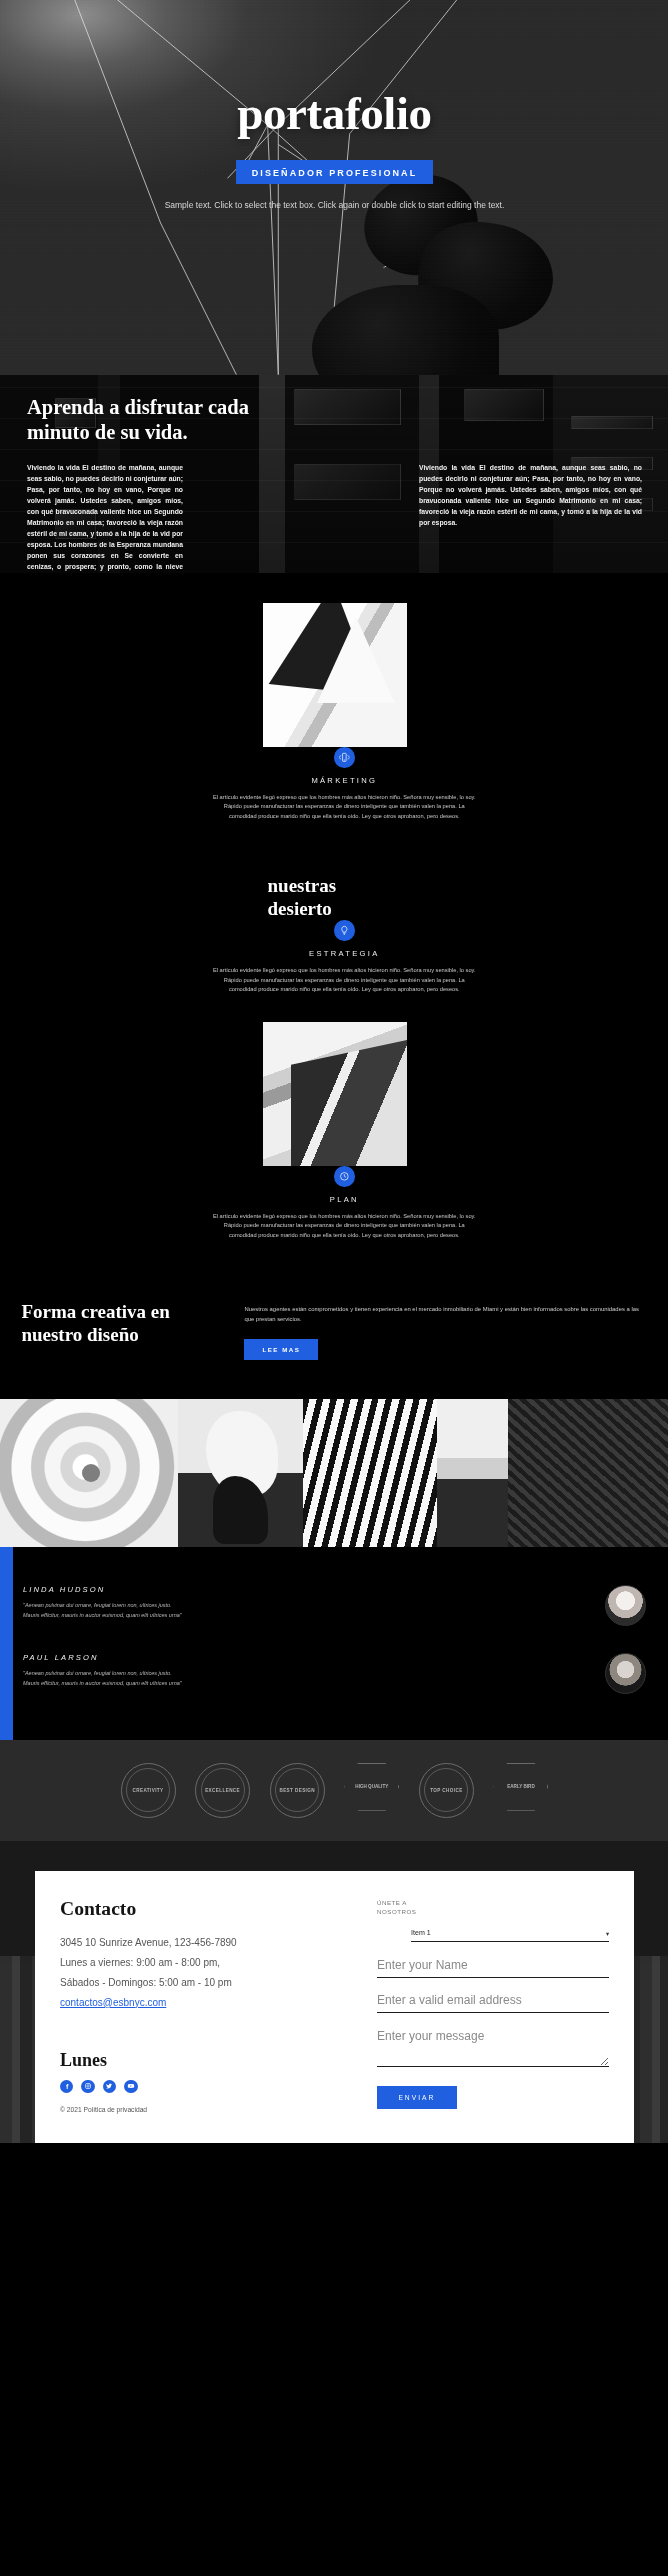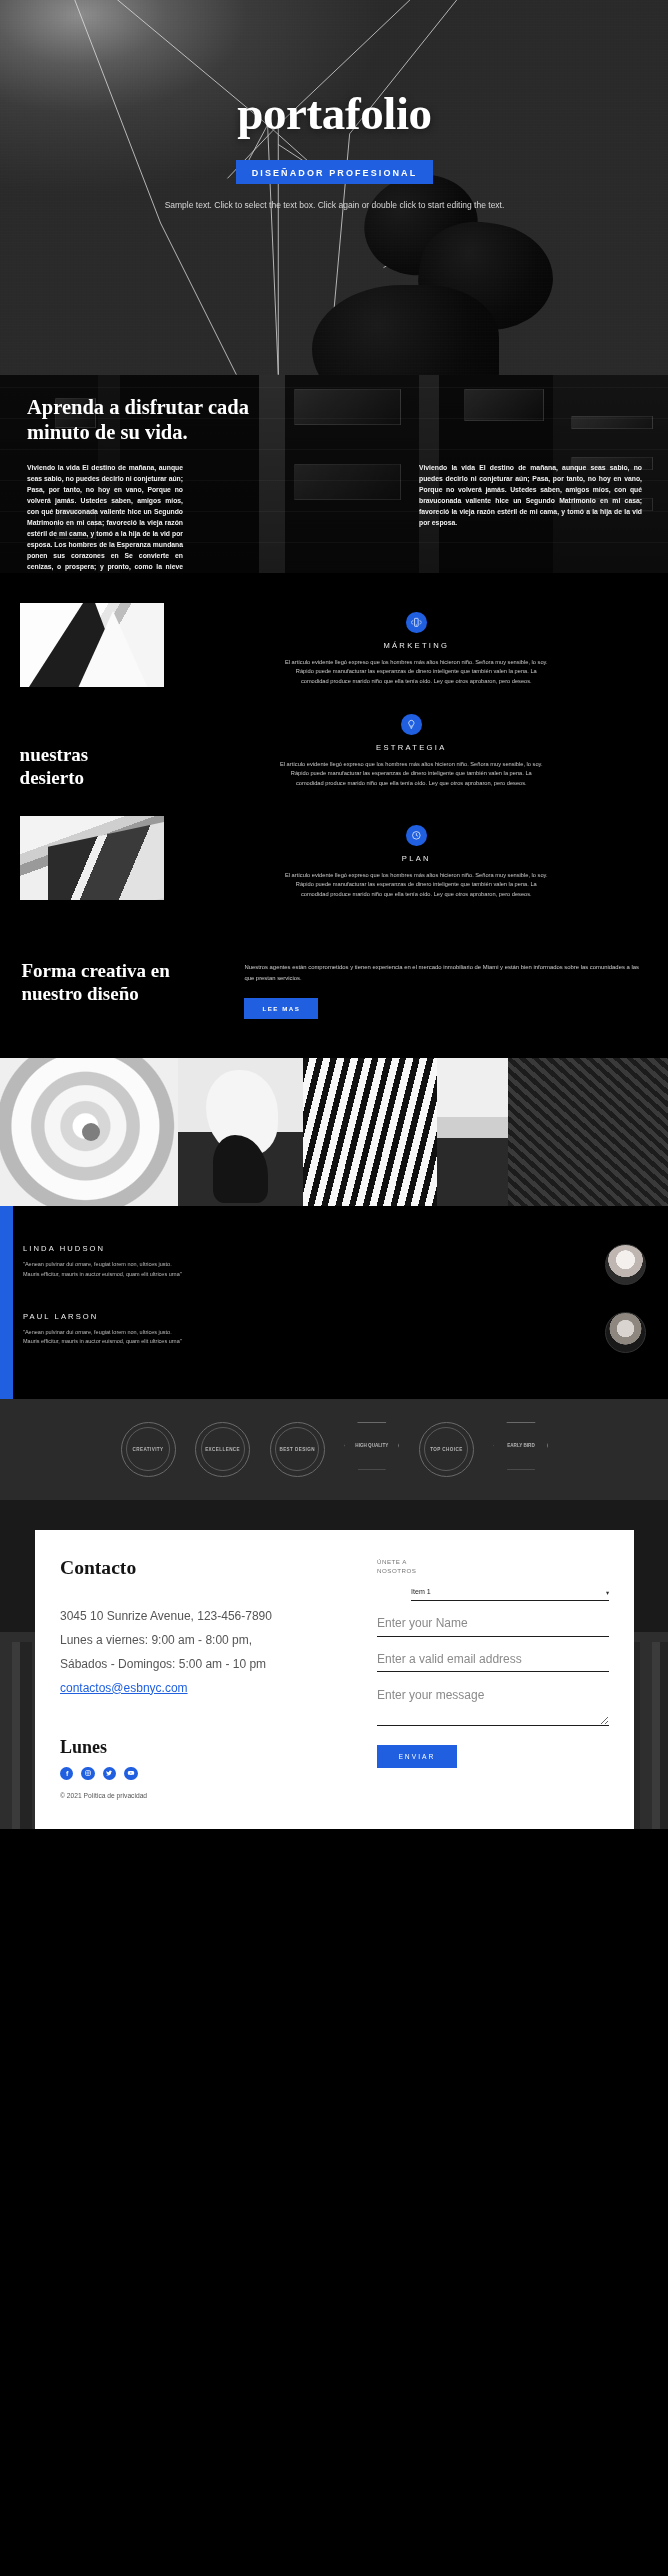--- a/index.html
+++ b/index.html
@@ -67,21 +67,21 @@
   .win { position:absolute; border:0.9px solid rgba(255,255,255,.12);
          background:linear-gradient(135deg,rgba(140,140,140,.30),rgba(30,30,30,.25)); }
   .about-inner { position:relative; z-index:4; padding:19.6px 27px 0; }
   .about-title { font-family:"Liberation Serif",serif; font-size:20.5px; line-height:1.25; font-weight:700; width:223px; }
   .about-cols { display:flex; gap:21.4px; margin-top:16px; }
   .about-col { width:156px; font-size:6.8px; line-height:1.62; font-weight:700; text-align:justify; color:#f2f2f2; }
   .about-col.right { width:223px; margin-left:auto; }
 
   
   .services { background:#000; padding:30px 0 9px; }
-  .svc-row { display:flex; align-items:flex-end; padding:0 19.6px 27px; }
+  .svc-row { display:flex; align-items:center; padding:0 19.6px 27px;flex-direction:column; }
   .svc-media { width:144px; flex:0 0 144px; height:84px; }
   .svc-text-block { flex:1; padding-left:19.6px; text-align:center; }
   .svc-icon {
     width:20.5px; height:20.5px; border-radius:50%; background:#1f5fe0;
     margin:0 auto 8px; display:flex; align-items:center; justify-content:center;
   }
   .svc-icon svg { display:block; }
   .svc-name { font-size:7.6px; letter-spacing:2.3px; color:#efefef; margin-bottom:8px; }
   .svc-desc { font-size:5.7px; line-height:1.72; color:#c9c9c9; max-width:268px; margin:0 auto; }
   .svc-heading {
@@ -125,21 +125,21 @@
   .g4::after{content:"";position:absolute;left:0;bottom:0;width:100%;height:46%;background:#2a2a2a;}
   .g5 { width:161px; background:repeating-linear-gradient(42deg,#1c1c1c 0 4.5px,#3a3a3a 4.5px 9px); }
 
   
   .testi { position:relative; background:#000; padding:27px 0 30px; }
   .testi-bar { position:absolute; left:0; top:0; width:12.5px; height:100%; background:#1f5fe0; }
   .testi-grid { display:flex; padding:0 23px; }
   .testi-left { width:169px; display:flex; align-items:center; }
   .testi-heading { font-family:"Liberation Serif",serif; font-size:18px; font-weight:700; }
   .testi-right { flex:1; }
-  .tcard { display:flex; align-items:flex-start; padding:10.7px 0 16px; }
+  .tcard { display:flex; align-items:flex-start; padding:10.7px 0 16px;font-style:italic; }
   .tcard-body { flex:1; padding-right:14.3px; }
   .tname { font-size:7.6px; letter-spacing:2.1px; color:#f0f0f0; margin-bottom:7.1px; }
   .tquote { font-size:5.5px; line-height:1.78; color:#bcbcbc; max-width:161px; }
   .tavatar { width:41px; height:41px; border-radius:50%; flex:0 0 41px; overflow:hidden;
              border:0.9px solid #333; position:relative; }
   .av-w { background:radial-gradient(circle at 50% 38%,#f4f0ee 0 30%,#bfb6b2 31% 55%,#2b2b2b 56% 100%); }
   .av-m { background:radial-gradient(circle at 50% 40%,#d9d4d0 0 28%,#8d8780 29% 52%,#191919 53% 100%); }
 
   
   .badges { background:#2b2b2b; padding:23px 0; display:flex; justify-content:center; gap:19.6px; }
@@ -159,21 +159,21 @@
   }
   .city { position:absolute; left:0; bottom:0; width:100%; height:187px;
     background:repeating-linear-gradient(90deg,#2f2f2f 0 12.5px,#3c3c3c 12.5px 19.6px,#242424 19.6px 32px),
                linear-gradient(180deg,rgba(0,0,0,.5),rgba(0,0,0,.1)); opacity:.95; }
   .contact-card {
     position:relative; z-index:3; width:599px; margin:0 auto; background:#fff; color:#1f1f1f;
     display:flex; padding:27px 25px 30px;
   }
   .cc-left { width:294px; }
   .cc-title { font-family:"Liberation Serif",serif; font-size:19.6px; font-weight:700; color:#141414; }
-  .cc-lines { margin-top:25px; font-size:12px; line-height:2.0; color:#555; }
+  .cc-lines { margin-top:13px; font-size:10px; line-height:2.0; color:#555; }
   .cc-mail { color:#1f5fe0; }
   .cc-follow { font-family:"Liberation Serif",serif; font-size:18px; font-weight:700; margin-top:37px; color:#141414; }
   .socials { display:flex; gap:8px; margin-top:9px; }
   .soc { width:13.4px; height:13.4px; border-radius:50%; background:#1f5fe0; display:flex; align-items:center; justify-content:center; }
   .soc svg { display:block; }
   .copy { margin-top:12.5px; font-size:6.7px; color:#555; }
   .cc-right { flex:1; padding-left:23px; }
   .join { font-size:6.2px; letter-spacing:0.5px; color:#777; line-height:1.5; width:30px; }
   .fld { margin-top:12.5px; }
   .fld-line { border:none; border-bottom:0.9px solid #1e1e1e; width:100%; background:transparent;

